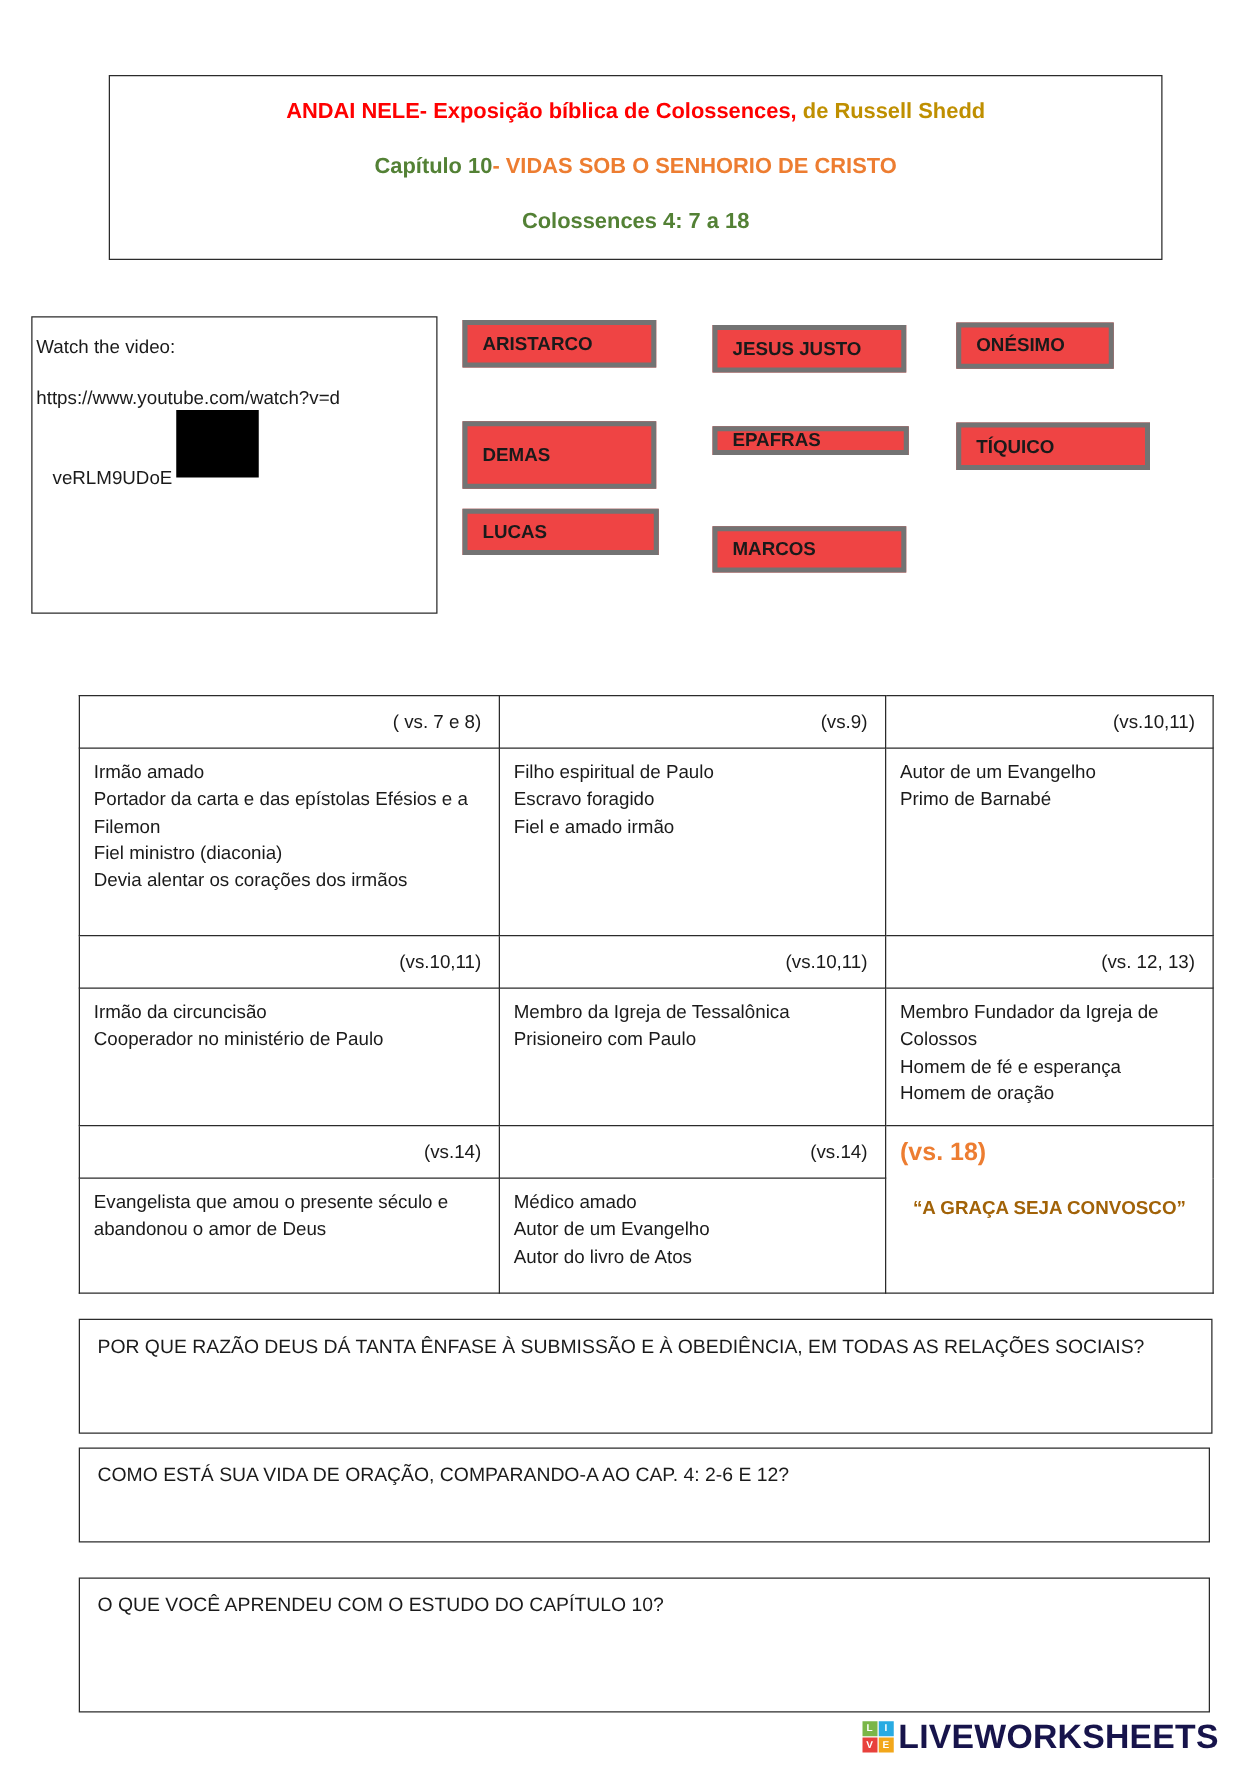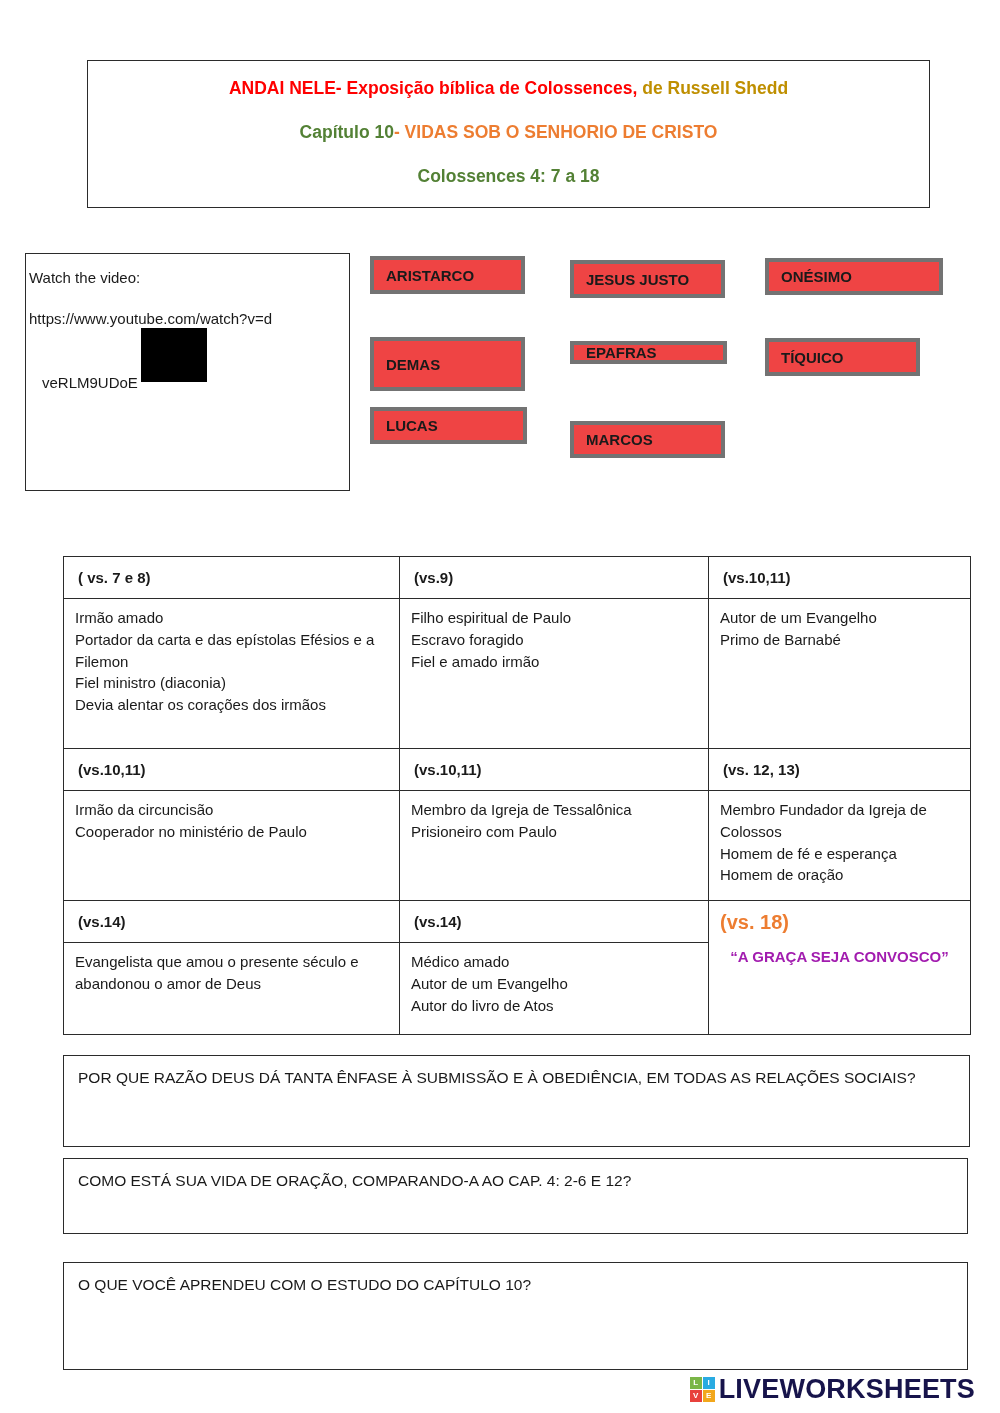--- a/index.html
+++ b/index.html
@@ -29,26 +29,26 @@
   
   .name-card {
     position:absolute; border:4px solid #737373; background:#ef4444;
     display:flex; align-items:center; padding-left:12px;
     font-weight:bold; font-size:15px;
   }
 
   
   .match-table { position:absolute; left:63px; top:556px; width:907px; border-collapse:collapse; table-layout:fixed; }
   .match-table td { border:1px solid #2b2b2b; font-size:15px; }
-  .match-table td.hdr { font-weight:bold; padding:10px 14px; height:42px; vertical-align:middle;margin-top:28px; }
+  .match-table td.hdr { font-weight:normal; text-align:right; padding:10px 14px; height:42px; vertical-align:middle;margin-top:28px; }
   .match-table td.cell { vertical-align:top; padding:8px 11px; line-height:1.45; white-space:pre-line; }
   .col1 { width:336px; } .col2 { width:309px; } .col3 { width:262px; }
   .vs18-cell { vertical-align:top; padding:10px 11px; }
   .vs18-head { color:#ed7d31; font-weight:bold; font-size:20px; }
-  .vs18-quote { color:#a21caf; font-weight:bold; font-size:15px; text-align:center; margin-top:14px; }
+  .vs18-quote { color:#a16207; font-weight:bold; font-size:15px; text-align:center; margin-top:24px; }
 
   
   .q-box { position:absolute; left:63px; width:907px; padding:12px 14px; font-size:15.5px; line-height:1.35; }
   .q1 { top:1055px; height:92px; }
   .q2 { top:1158px; height:76px; width:905px; }
   .q3 { top:1262px; height:108px; width:905px; }
 
   
   .footer-brand { position:absolute; right:25px; top:1374px; display:flex; align-items:center; gap:4px; }
   .lw-icon { display:grid; grid-template-columns:12px 12px; grid-template-rows:12px 12px; gap:1px; }
@@ -72,21 +72,21 @@
 
   <div class="video-box bordered">
     <div class="video-label">Watch the video:</div>
     <div class="video-url">https://www.youtube.com/watch?v=d</div>
     <div class="video-url2">veRLM9UDoE</div>
     <div class="redaction"></div>
   </div>
 
   <div class="name-card" style="left:370px; top:256px; width:155px; height:38px;">ARISTARCO</div>
   <div class="name-card" style="left:570px; top:260px; width:155px; height:38px;">JESUS JUSTO</div>
-  <div class="name-card" style="left:765px; top:258px; width:178px; height:37px;">ONÉSIMO</div>
+  <div class="name-card" style="left:765px; top:258px; width:126px; height:37px;">ONÉSIMO</div>
   <div class="name-card" style="left:370px; top:337px; width:155px; height:54px;">DEMAS</div>
   <div class="name-card" style="left:570px; top:341px; width:157px; height:23px;text-align:center;">EPAFRAS</div>
   <div class="name-card" style="left:765px; top:338px; width:155px; height:38px;">TÍQUICO</div>
   <div class="name-card" style="left:370px; top:407px; width:157px; height:37px;">LUCAS</div>
   <div class="name-card" style="left:570px; top:421px; width:155px; height:37px;">MARCOS</div>
 
   <table class="match-table">
     <tbody>
         <tr>
       <td class="hdr col1">( vs. 7 e 8)</td>

